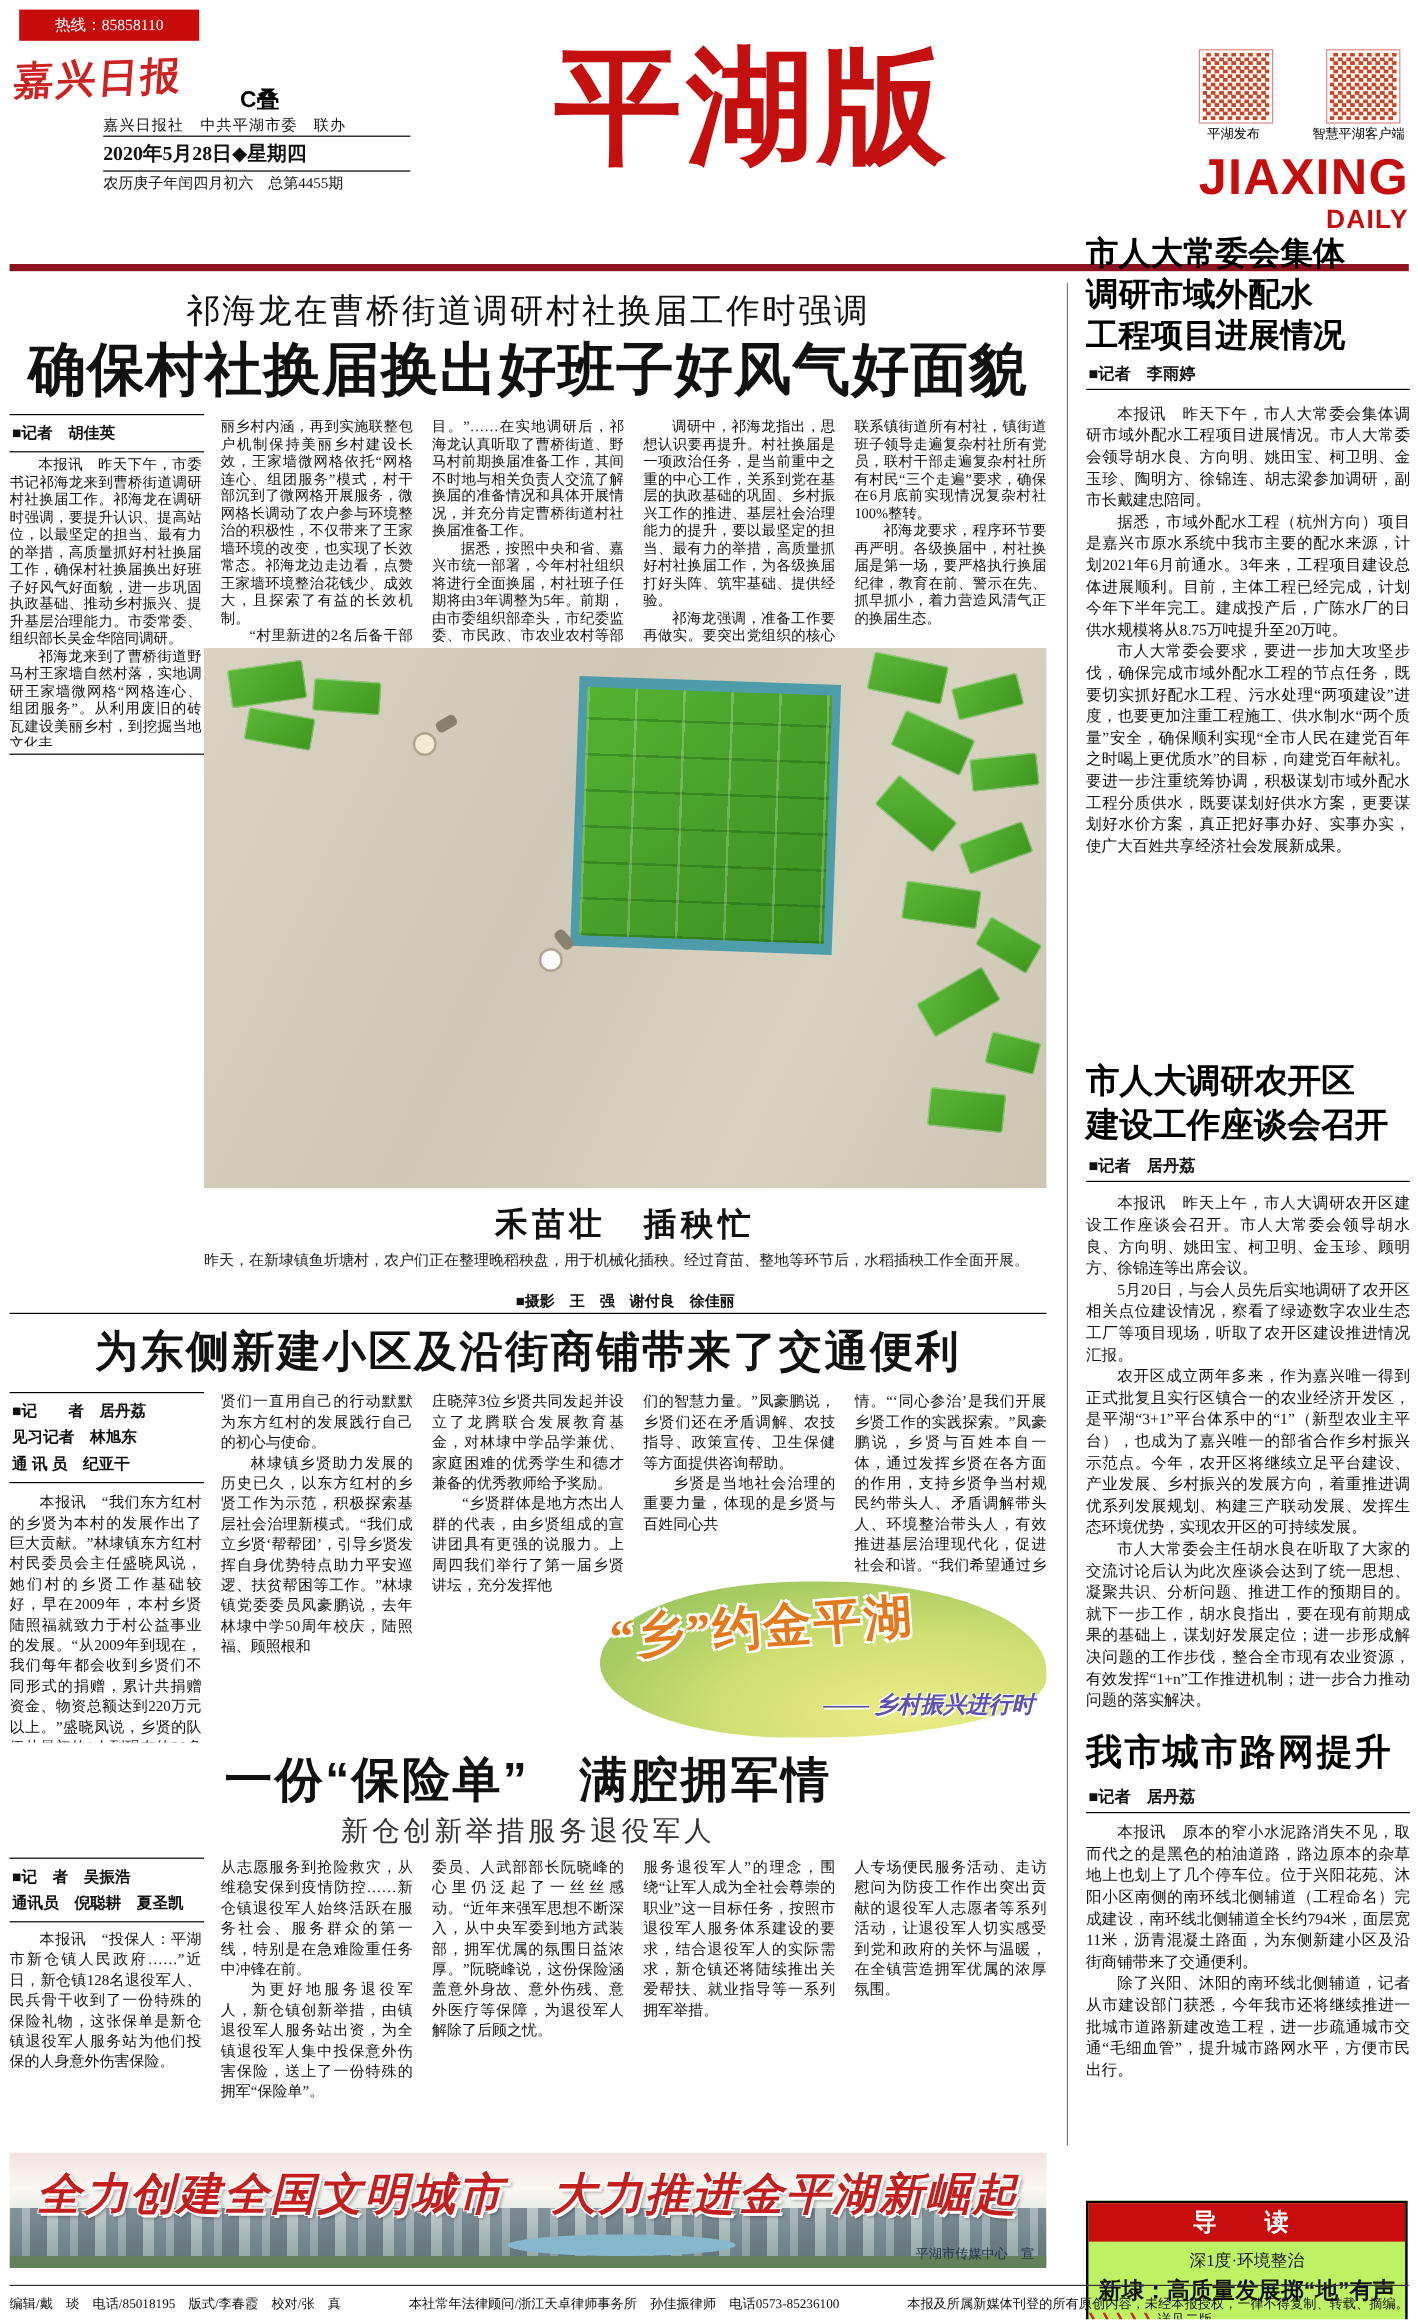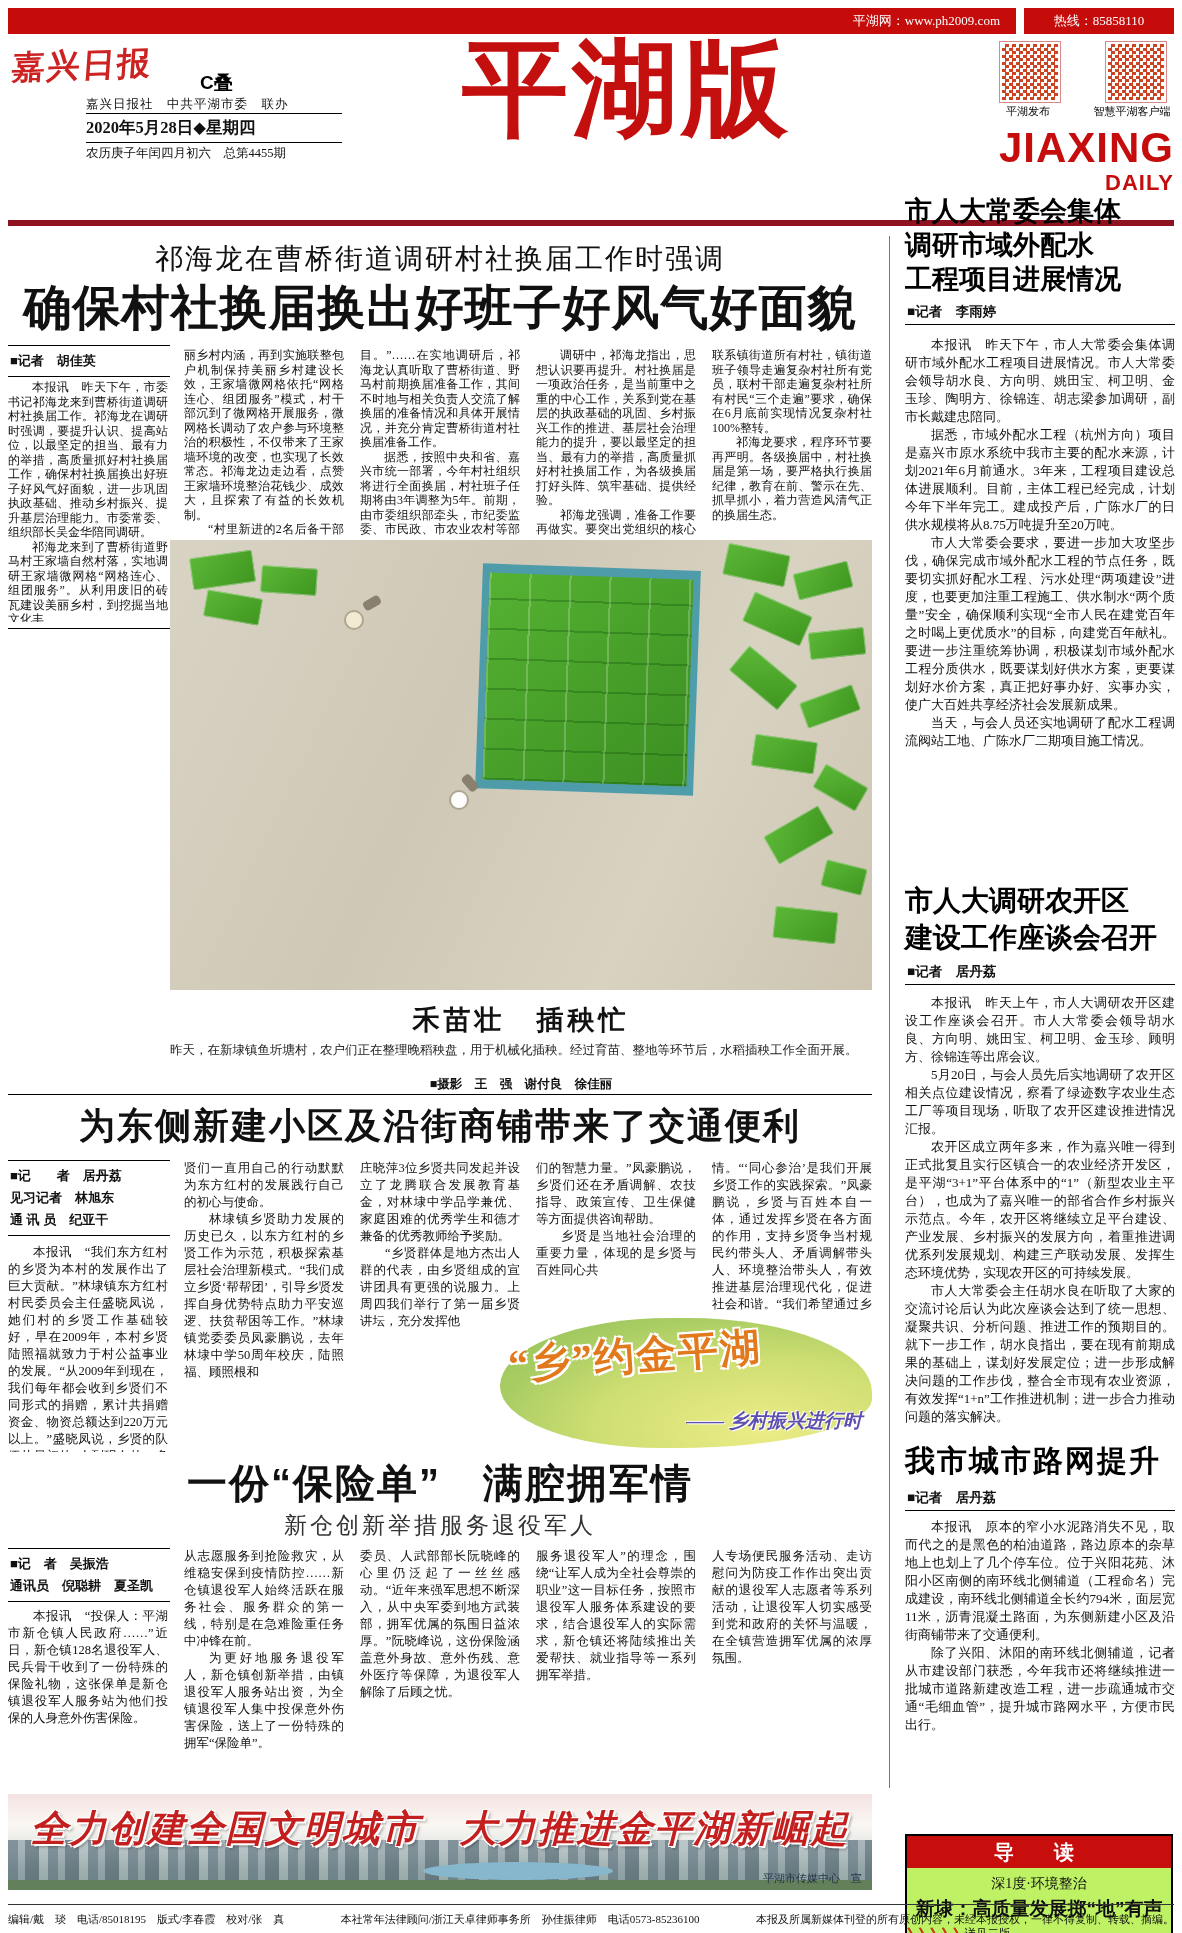--- a/index.html
+++ b/index.html
@@ -96,21 +96,20 @@
   .footrule{left:8px;top:1904px;width:1166px;height:1px;background:#333;}
   .footer{left:8px;top:1912px;width:1166px;display:flex;justify-content:space-between;
           font-size:11px;color:#111;}
 </style>
 </head>
 <body>
 
 <div id="page">
 
   <div class="abs topbar">
-    <div class="seg seg1">平湖网：www.ph2009.com</div>
     <div class="gap"></div>
     <div class="seg seg2">热线：85858110</div>
   </div>
 
   <div class="abs logo">嘉兴日报</div>
   <div class="abs ctag hei">C叠</div>
   <div class="abs mh-org">嘉兴日报社　中共平湖市委　联办</div>
   <div class="abs mh-date">2020年5月28日◆星期四</div>
   <div class="abs mh-lunar">农历庚子年闰四月初六　总第4455期</div>
   <div class="abs edition">平湖版</div>
@@ -233,21 +232,20 @@
   <div class="abs shead hei" style="left:905px;top:194px;width:270px;font-size:27px;line-height:34px;">
       <div>市人大常委会集体</div>
       <div>调研市域外配水</div>
       <div>工程项目进展情况</div>
     </div>
   <div class="abs sbyl hei" style="left:905px;top:300px;width:266px;">■记者　李雨婷</div>
   <div class="abs sbody" style="left:905px;top:336px;width:270px;height:534px;">
       <p>本报讯　昨天下午，市人大常委会集体调研市域外配水工程项目进展情况。市人大常委会领导胡水良、方向明、姚田宝、柯卫明、金玉珍、陶明方、徐锦连、胡志梁参加调研，副市长戴建忠陪同。</p>
       <p>据悉，市域外配水工程（杭州方向）项目是嘉兴市原水系统中我市主要的配水来源，计划2021年6月前通水。3年来，工程项目建设总体进展顺利。目前，主体工程已经完成，计划今年下半年完工。建成投产后，广陈水厂的日供水规模将从8.75万吨提升至20万吨。</p>
       <p>市人大常委会要求，要进一步加大攻坚步伐，确保完成市域外配水工程的节点任务，既要切实抓好配水工程、污水处理“两项建设”进度，也要更加注重工程施工、供水制水“两个质量”安全，确保顺利实现“全市人民在建党百年之时喝上更优质水”的目标，向建党百年献礼。要进一步注重统筹协调，积极谋划市域外配水工程分质供水，既要谋划好供水方案，更要谋划好水价方案，真正把好事办好、实事办实，使广大百姓共享经济社会发展新成果。</p>
-      <p>当天，与会人员还实地调研了配水工程调流阀站工地、广陈水厂二期项目施工情况。</p>
     </div>
 
   <div class="abs shead hei" style="left:905px;top:882px;width:270px;font-size:28px;line-height:37px;">
       <div>市人大调研农开区</div>
       <div>建设工作座谈会召开</div>
     </div>
   <div class="abs sbyl hei" style="left:905px;top:960px;width:266px;">■记者　居丹荔</div>
   <div class="abs sbody" style="left:905px;top:994px;width:270px;height:438px;">
       <p>本报讯　昨天上午，市人大调研农开区建设工作座谈会召开。市人大常委会领导胡水良、方向明、姚田宝、柯卫明、金玉珍、顾明方、徐锦连等出席会议。</p>
       <p>5月20日，与会人员先后实地调研了农开区相关点位建设情况，察看了绿迹数字农业生态工厂等项目现场，听取了农开区建设推进情况汇报。</p>

